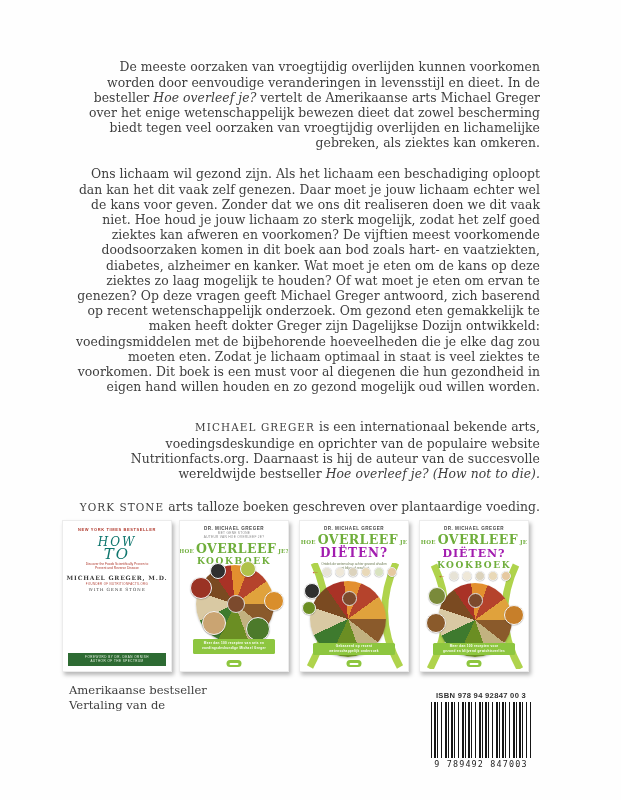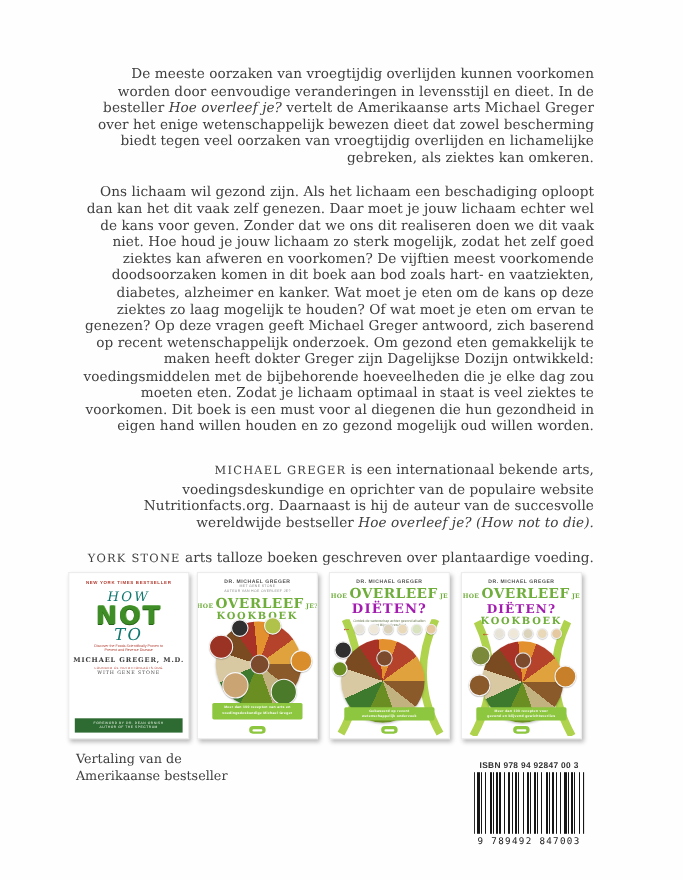--- a/index.html
+++ b/index.html
@@ -105,21 +105,20 @@
 
 <p class="textblock" style="top:154px;"><span>Ons lichaam wil gezond zijn. Als het lichaam een beschadiging oploopt dan kan het dit vaak zelf genezen. Daar moet je jouw lichaam echter wel de kans voor geven. Zonder dat we ons dit realiseren doen we dit vaak niet. Hoe houd je jouw lichaam zo sterk mogelijk, zodat het zelf goed ziektes kan afweren en voorkomen? De vijftien meest voorkomende doodsoorzaken komen in dit boek aan bod zoals hart- en vaatziekten, diabetes, alzheimer en kanker. Wat moet je eten om de kans op deze ziektes zo laag mogelijk te houden? Of wat moet je eten om ervan te genezen? Op deze vragen geeft Michael Greger antwoord, zich baserend op recent wetenschappelijk onderzoek. Om gezond eten gemakkelijk te maken heeft dokter Greger zijn Dagelijkse Dozijn ontwikkeld: voedingsmiddelen met de bijbehorende hoeveelheden die je elke dag zou moeten eten. Zodat je lichaam optimaal in staat is veel ziektes te voorkomen. Dit boek is een must voor al diegenen die hun gezondheid in eigen hand willen houden en zo gezond mogelijk oud willen worden.</span></p>
 
 <p class="textblock" style="top:407px;"><span class="smallcaps">MICHAEL GREGER</span><span> is een internationaal bekende arts, voedingsdeskundige en oprichter van de populaire website Nutritionfacts.org. Daarnaast is hij de auteur van de succesvolle wereldwijde bestseller </span><span class="ital">Hoe overleef je?</span><span> </span><span class="ital">(How not to die).</span></p>
 
 <p class="textblock" style="top:487px;"><span class="smallcaps">YORK STONE</span><span> arts talloze boeken geschreven over plantaardige voeding.</span></p>
 
 <div class="cover" style="left:62px;">
   <div class="c-topline">NEW YORK TIMES BESTSELLER</div>
   <div class="how">HOW</div>
-  <div class="leafy">NOT</div>
   <div class="to">TO</div>
   <div class="c1-sub"><span>Discover the Foods Scientifically Proven to</span><br><span>Prevent and Reverse Disease</span></div>
   <div class="c1-author">MICHAEL GREGER, M.D.</div>
   <div class="c1-found">FOUNDER OF NUTRITIONFACTS.ORG</div>
   <div class="c1-with">WITH GENE STONE</div>
   <div class="c1-banner">
     <span class="bl">FOREWORD BY DR. DEAN ORNISH</span>
     <span class="bl">AUTHOR OF THE SPECTRUM</span>
   </div>
 </div>
@@ -214,21 +213,21 @@
   <div class="g-banner" style="bottom:16px;height:12px;">
     <span class="bl">Meer dan 100 recepten voor</span>
     <span class="bl">gezond en blijvend gewichtsverlies</span>
   </div>
   <div class="pub-logo">
       <i></i>
     </div>
 </div>
 
 <div class="caption">
+  <div>Amerikaanse bestseller</div>
   <div>Vertaling van de</div>
-  <div>Amerikaanse bestseller</div>
 </div>
 
 <div class="barcode-wrap">
   <div class="isbn">ISBN 978 94 92847 00 3</div>
   <div class="bars"></div>
   <div class="ean">9 789492 847003</div>
 </div>
 
 </body></html>

